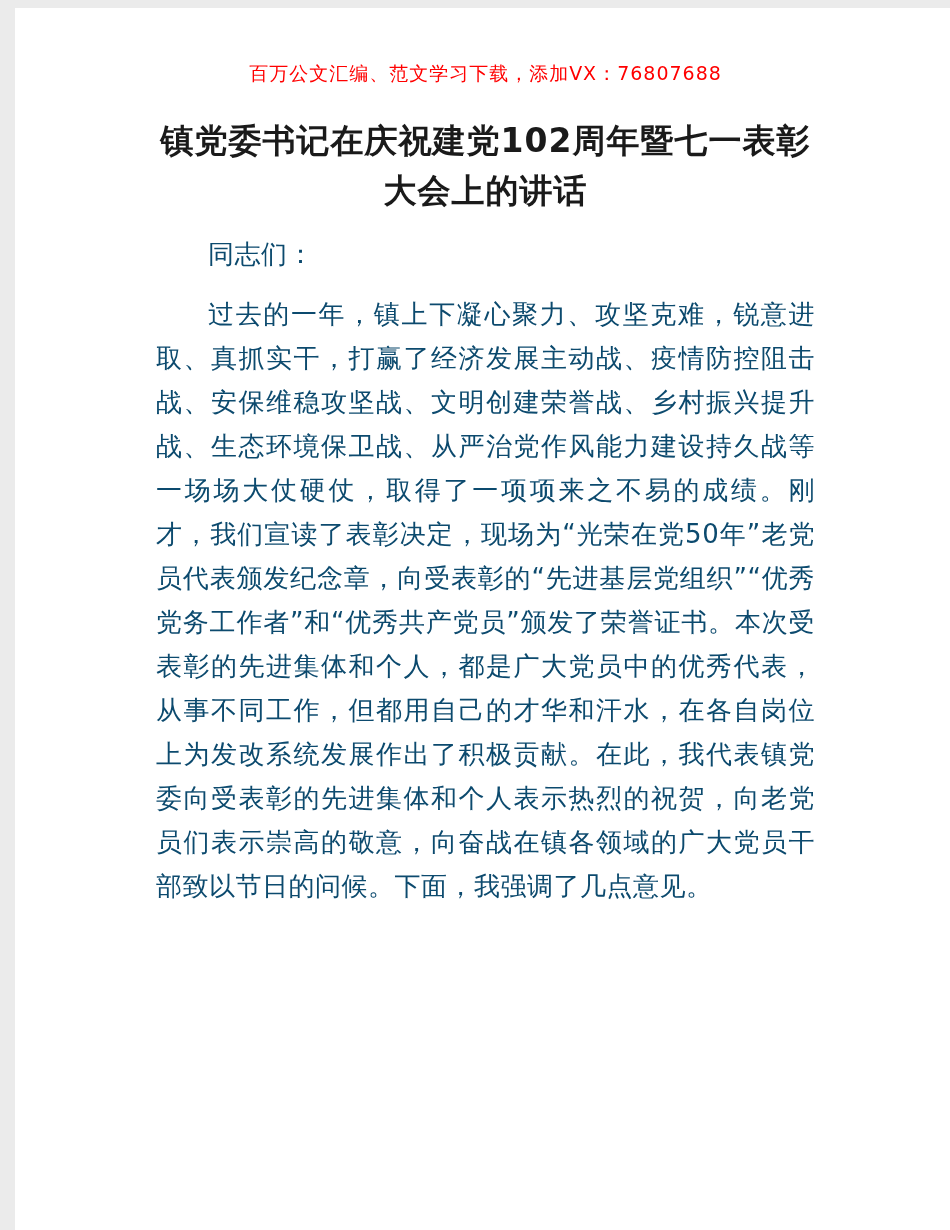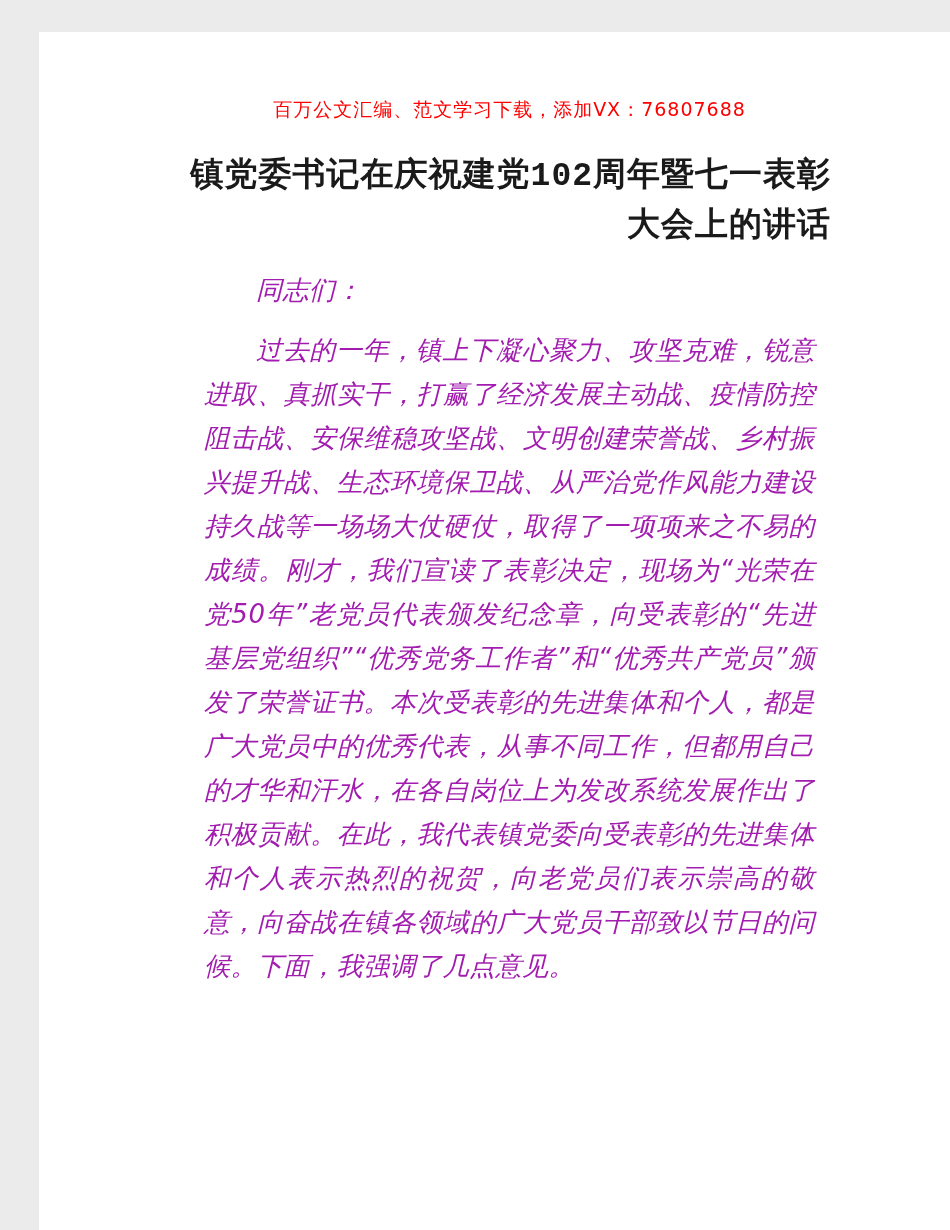--- a/index.html
+++ b/index.html
@@ -1,15 +1,15 @@
 <!DOCTYPE html>
 <html><head>
 <meta charset="utf-8">
 <style>
-  * { margin: 16px; padding: 0; box-sizing: border-box; }
+  * { margin: 4px; padding: 0; box-sizing: border-box; }
   html, body {
     width: 950px;
     height: 1230px;
   }
   body {
     background: #ebebeb;
     font-family: "DejaVu Sans", "Liberation Sans", sans-serif;
     overflow: hidden;
   }
   .page {
@@ -25,38 +25,36 @@
     font-size: 19px;
     font-weight: 500;
     letter-spacing: 1px;
     line-height: 26px;
   }
   .title {
     margin-top: 30px;
     font-size: 33px;
     line-height: 50px;
     font-weight: 700;
-    text-align: right;
+    text-align: center;
     color: #1a1a1a;
     letter-spacing: 1px;
-    font-family: Liberation Mono, monospace;
   }
   .body-text {
     margin-top: 16px;
   }
   .para {
     font-size: 26px;
     line-height: 44px;
     text-indent: 2em;
     text-align: justify;
     text-justify: inter-ideograph;
-    color: #a21caf;
+    color: #0c4a6e;
     margin-top: 16px;
     letter-spacing: 0.5px;
-    font-style: italic;
   }
 </style>
 </head>
 <body>
 
 <div class="page">
 
   <div class="notice" style="color: rgb(255, 0, 0);">百万公文汇编、范文学习下载，添加VX：76807688</div>
 
   <h1 class="title">镇党委书记在庆祝建党102周年暨七一表彰大会上的讲话</h1>

